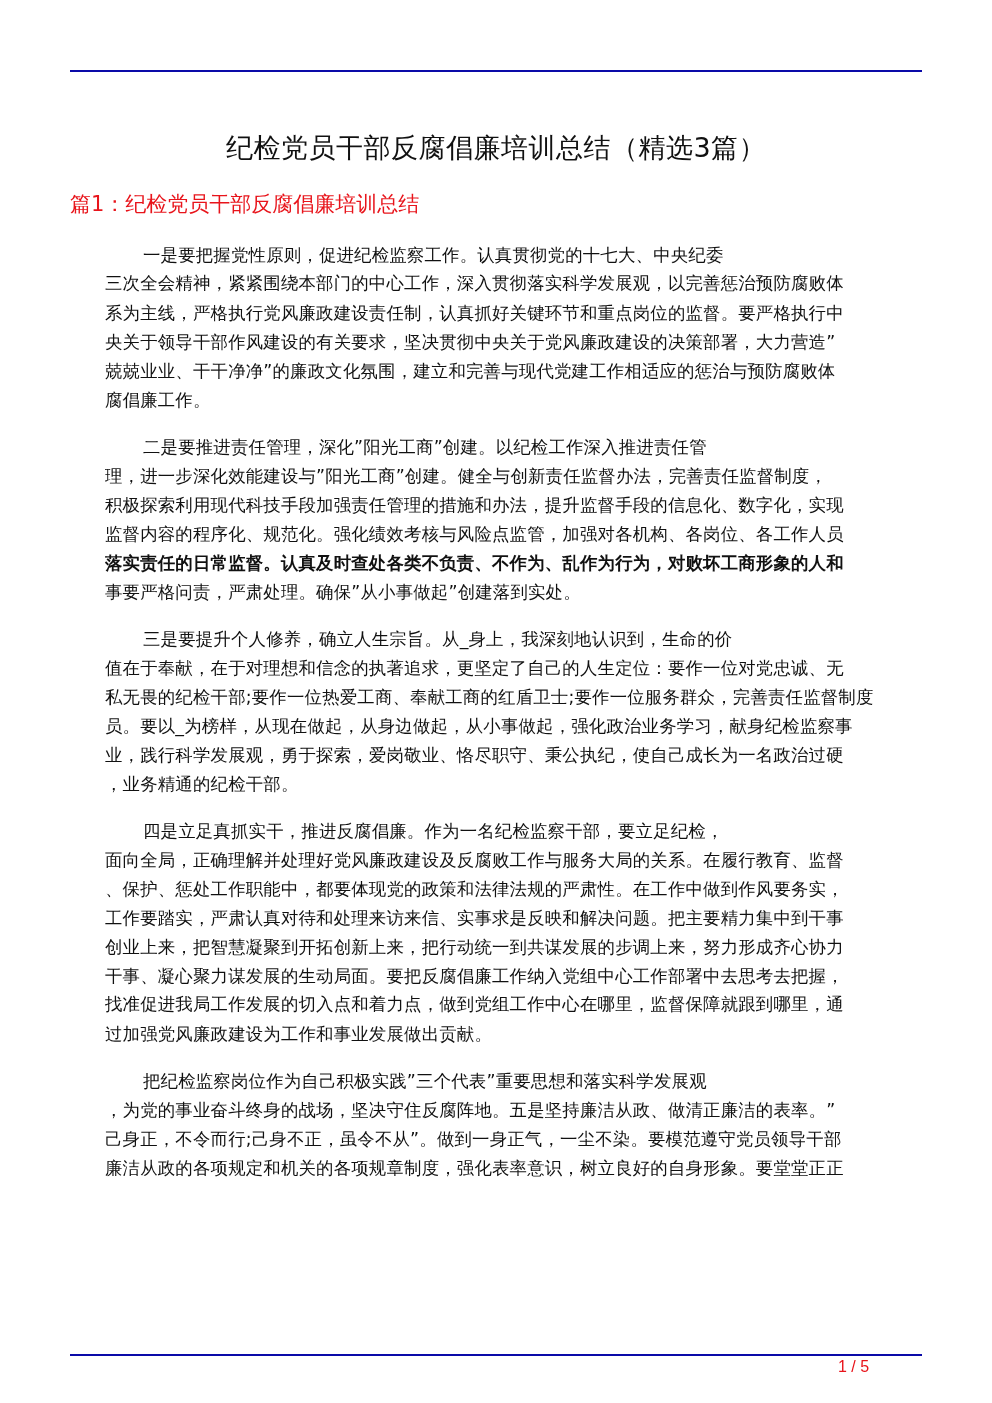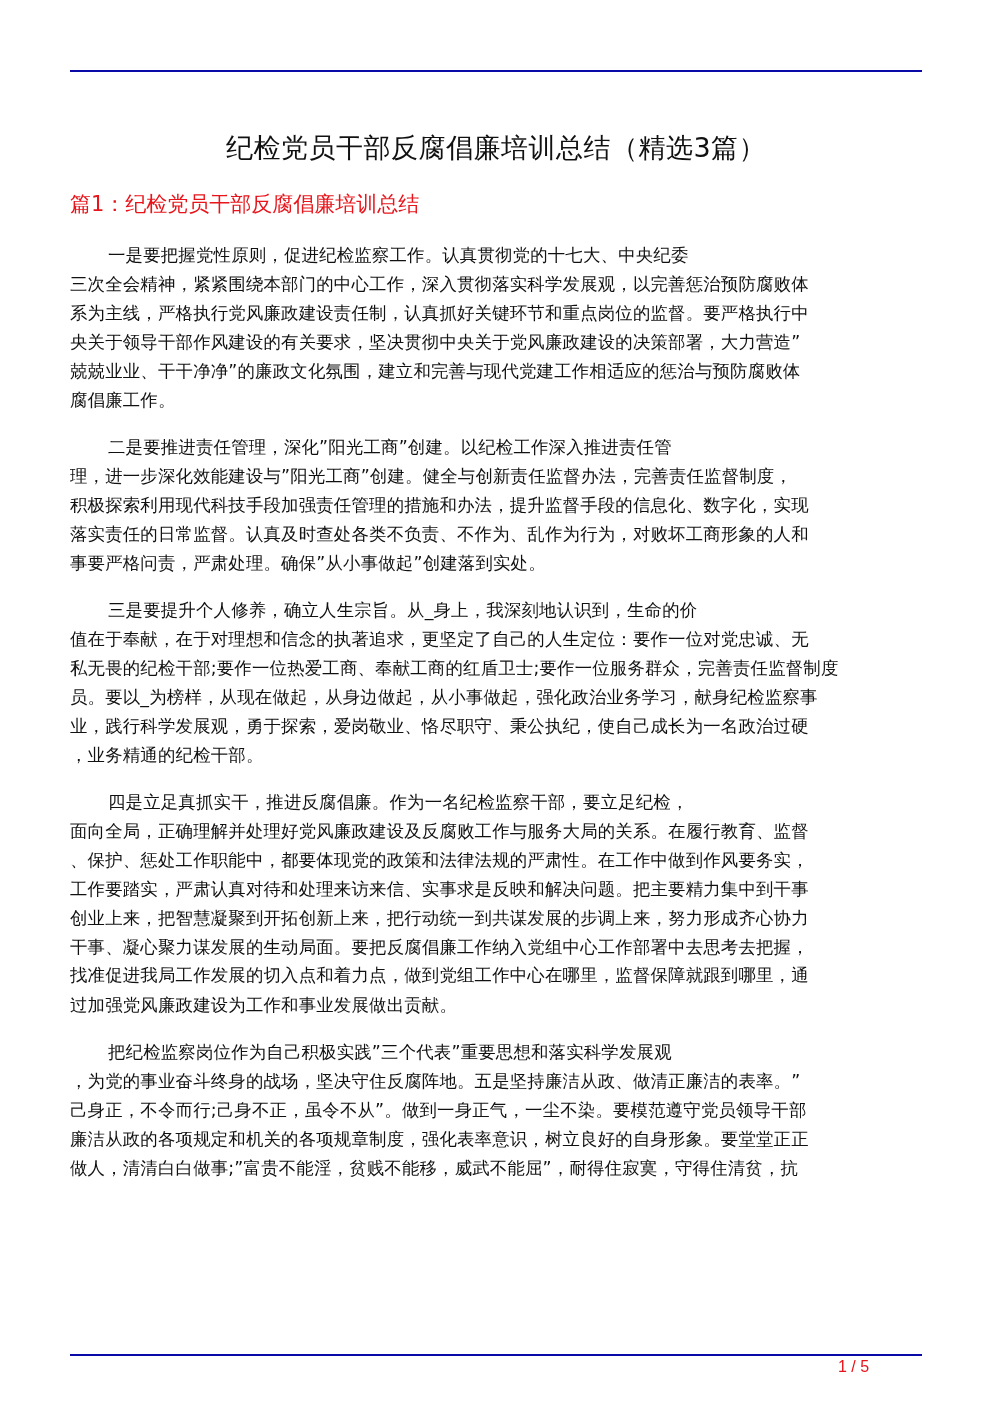--- a/index.html
+++ b/index.html
@@ -77,36 +77,37 @@
   </style>
 </head>
 <body>
 
 <div class="rule rule-top"></div>
 
 <div class="doc-title">纪检党员干部反腐倡廉培训总结（精选3篇）</div>
 
 <div class="section-heading">篇1：纪检党员干部反腐倡廉培训总结</div>
 
-<div class="body" id="body" style="top:241px;">
+<div class="body" id="body" style="top:241px;margin-left:35px;">
 
   <div class="para">
     <span class="para-line first">一是要把握党性原则，促进纪检监察工作。认真贯彻党的十七大、中央纪委</span>
-    <span class="para-line" style="letter-spacing: 0.2px;">三次全会精神，紧紧围绕本部门的中心工作，深入贯彻落实科学发展观，以完善惩治预防腐败体</span>
+    <span class="para-line" style="letter-spacing: 0.2px; font-family: Liberation Mono, monospace;">三次全会精神，紧紧围绕本部门的中心工作，深入贯彻落实科学发展观，以完善惩治预防腐败体</span>
     <span class="para-line" style="letter-spacing: 0.2px;">系为主线，严格执行党风廉政建设责任制，认真抓好关键环节和重点岗位的监督。要严格执行中</span>
     <span class="para-line" style="letter-spacing: 0.2px;">央关于领导干部作风建设的有关要求，坚决贯彻中央关于党风廉政建设的决策部署，大力营造”</span>
     <span class="para-line" style="letter-spacing: 0.2px;">兢兢业业、干干净净”的廉政文化氛围，建立和完善与现代党建工作相适应的惩治与预防腐败体</span>
     <span class="para-line">腐倡廉工作。</span>
   </div>
 
   <div class="para">
     <span class="para-line first">二是要推进责任管理，深化”阳光工商”创建。以纪检工作深入推进责任管</span>
     <span class="para-line" style="letter-spacing: 0.2px;">理，进一步深化效能建设与”阳光工商”创建。健全与创新责任监督办法，完善责任监督制度，</span>
     <span class="para-line" style="letter-spacing: 0.2px;">积极探索利用现代科技手段加强责任管理的措施和办法，提升监督手段的信息化、数字化，实现</span>
-    <span class="para-line" style="letter-spacing: 0.2px;">落实责任的日常监督。认真及时查处各类不负责、不作为、乱作为行为，对败坏工商形象的人和</span>
+    <span class="para-line" style="letter-spacing: 0.2px;">监督内容的程序化、规范化。强化绩效考核与风险点监管，加强对各机构、各岗位、各工作人员</span>
+    <span class="para-line" style="letter-spacing: 0.2px; font-weight: bold;">落实责任的日常监督。认真及时查处各类不负责、不作为、乱作为行为，对败坏工商形象的人和</span>
     <span class="para-line">事要严格问责，严肃处理。确保”从小事做起”创建落到实处。</span>
   </div>
 
   <div class="para">
     <span class="para-line first">三是要提升个人修养，确立人生宗旨。从_身上，我深刻地认识到，生命的价</span>
     <span class="para-line" style="letter-spacing: 0.2px;">值在于奉献，在于对理想和信念的执著追求，更坚定了自己的人生定位：要作一位对党忠诚、无</span>
     <span class="para-line" style="letter-spacing: 0.2px;">私无畏的纪检干部;要作一位热爱工商、奉献工商的红盾卫士;要作一位服务群众，完善责任监督制度</span>
     <span class="para-line" style="letter-spacing: 0.2px;">员。要以_为榜样，从现在做起，从身边做起，从小事做起，强化政治业务学习，献身纪检监察事</span>
     <span class="para-line" style="letter-spacing: 0.2px;">业，践行科学发展观，勇于探索，爱岗敬业、恪尽职守、秉公执纪，使自己成长为一名政治过硬</span>
     <span class="para-line">，业务精通的纪检干部。</span>
@@ -121,19 +122,18 @@
     <span class="para-line" style="letter-spacing: 0.2px;">干事、凝心聚力谋发展的生动局面。要把反腐倡廉工作纳入党组中心工作部署中去思考去把握，</span>
     <span class="para-line" style="letter-spacing: 0.2px; font-family: Liberation Mono, monospace;">找准促进我局工作发展的切入点和着力点，做到党组工作中心在哪里，监督保障就跟到哪里，通</span>
     <span class="para-line">过加强党风廉政建设为工作和事业发展做出贡献。</span>
   </div>
 
   <div class="para">
     <span class="para-line first">把纪检监察岗位作为自己积极实践”三个代表”重要思想和落实科学发展观</span>
     <span class="para-line" style="letter-spacing: 0.2px;">，为党的事业奋斗终身的战场，坚决守住反腐阵地。五是坚持廉洁从政、做清正廉洁的表率。”</span>
     <span class="para-line" style="letter-spacing: 0.2px;">己身正，不令而行;己身不正，虽令不从”。做到一身正气，一尘不染。要模范遵守党员领导干部</span>
     <span class="para-line" style="letter-spacing: 0.2px;">廉洁从政的各项规定和机关的各项规章制度，强化表率意识，树立良好的自身形象。要堂堂正正</span>
-    <span class="para-line">做人，清清白白做事;”富贵不能淫，贫贱不能移，威武不能屈”，耐得住寂寞，守得住清贫，抗</span>
   </div>
 </div>
 
 <div class="rule rule-bottom"></div>
 
 <div class="page-number">1 / 5</div>
 
 </body></html>

